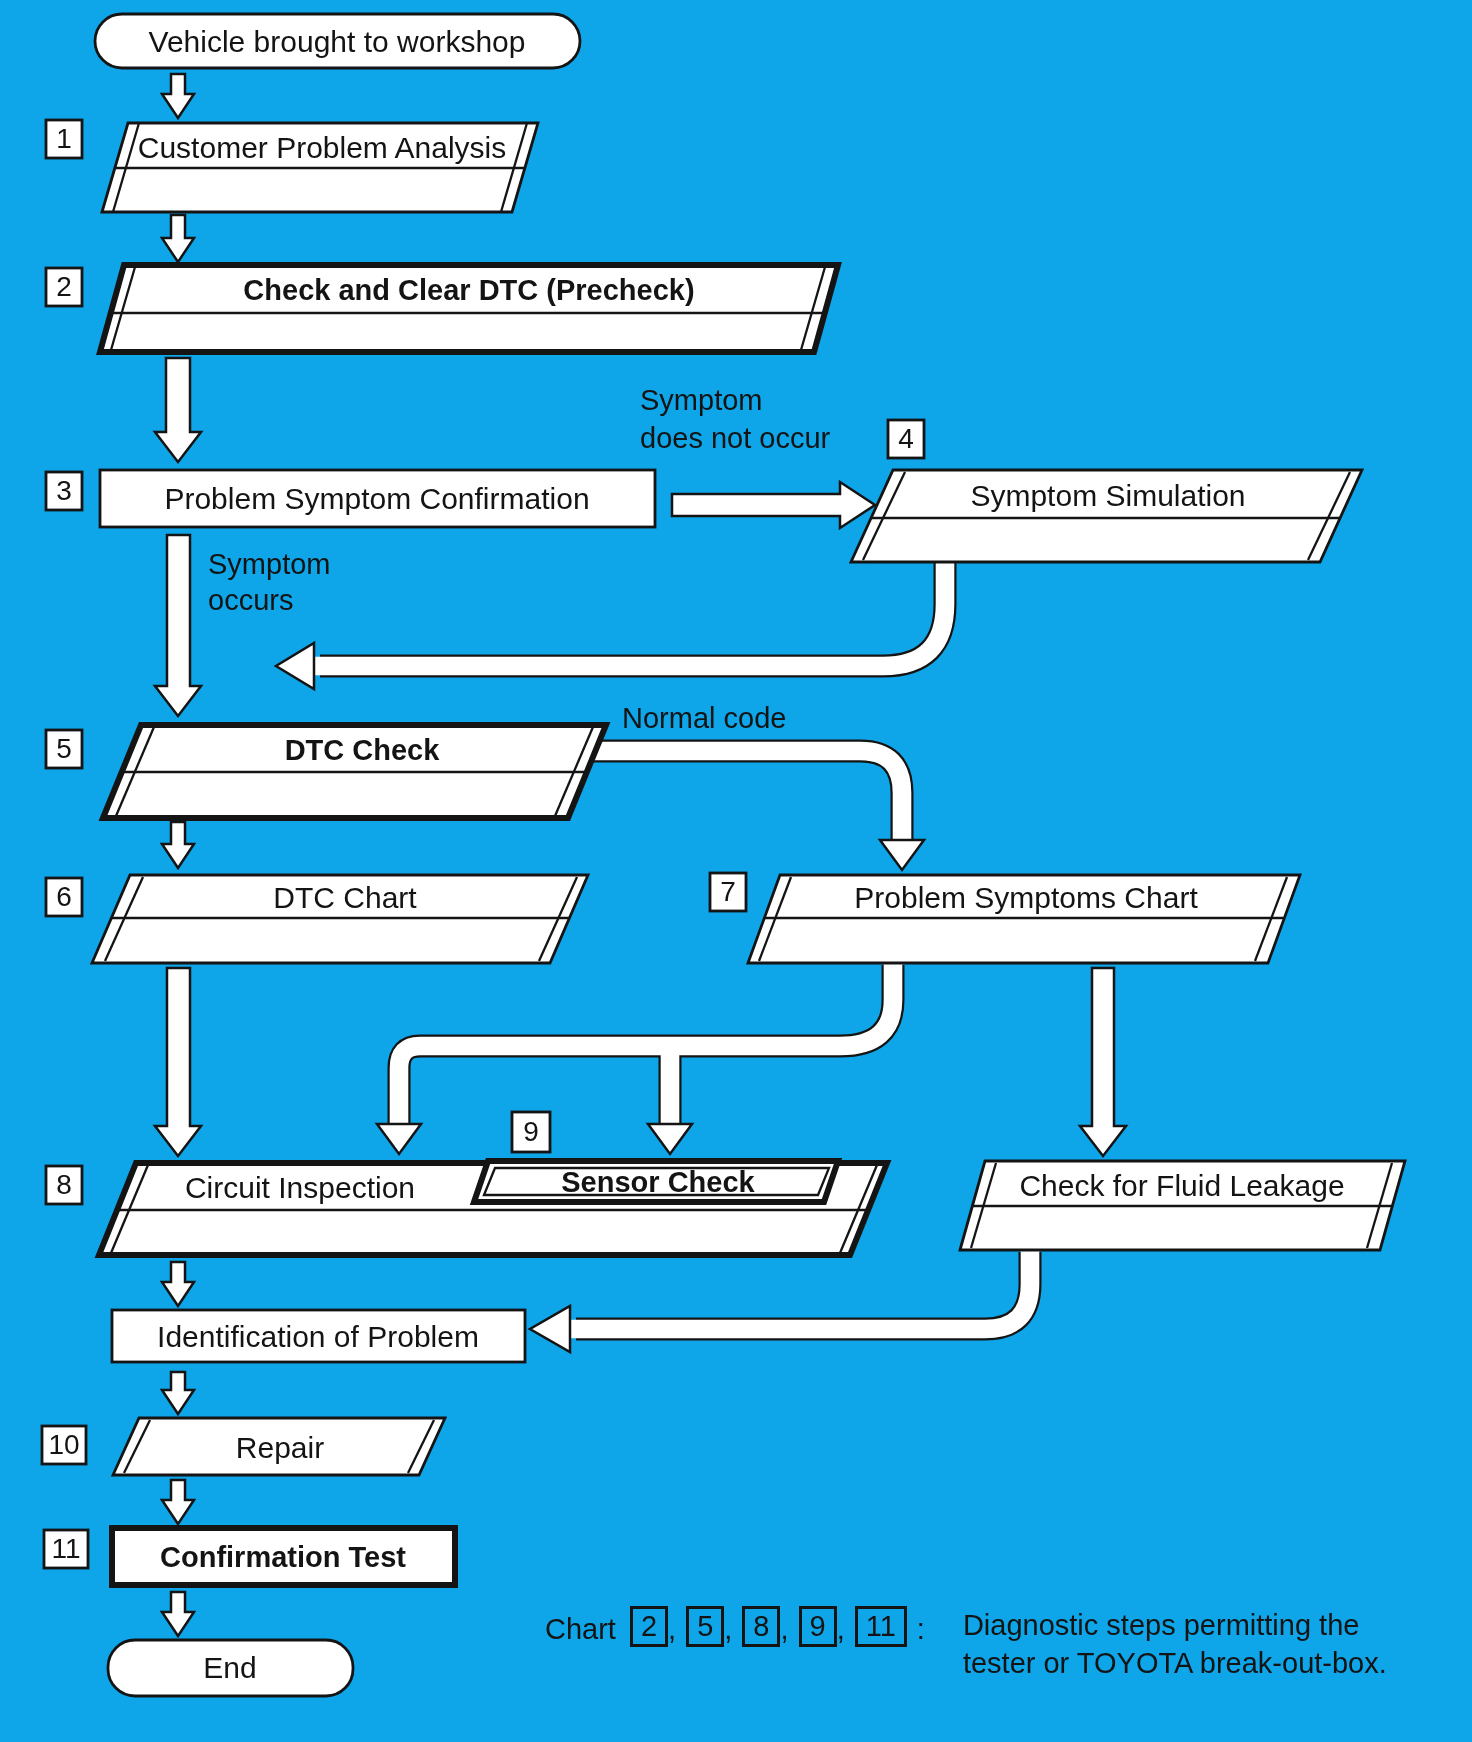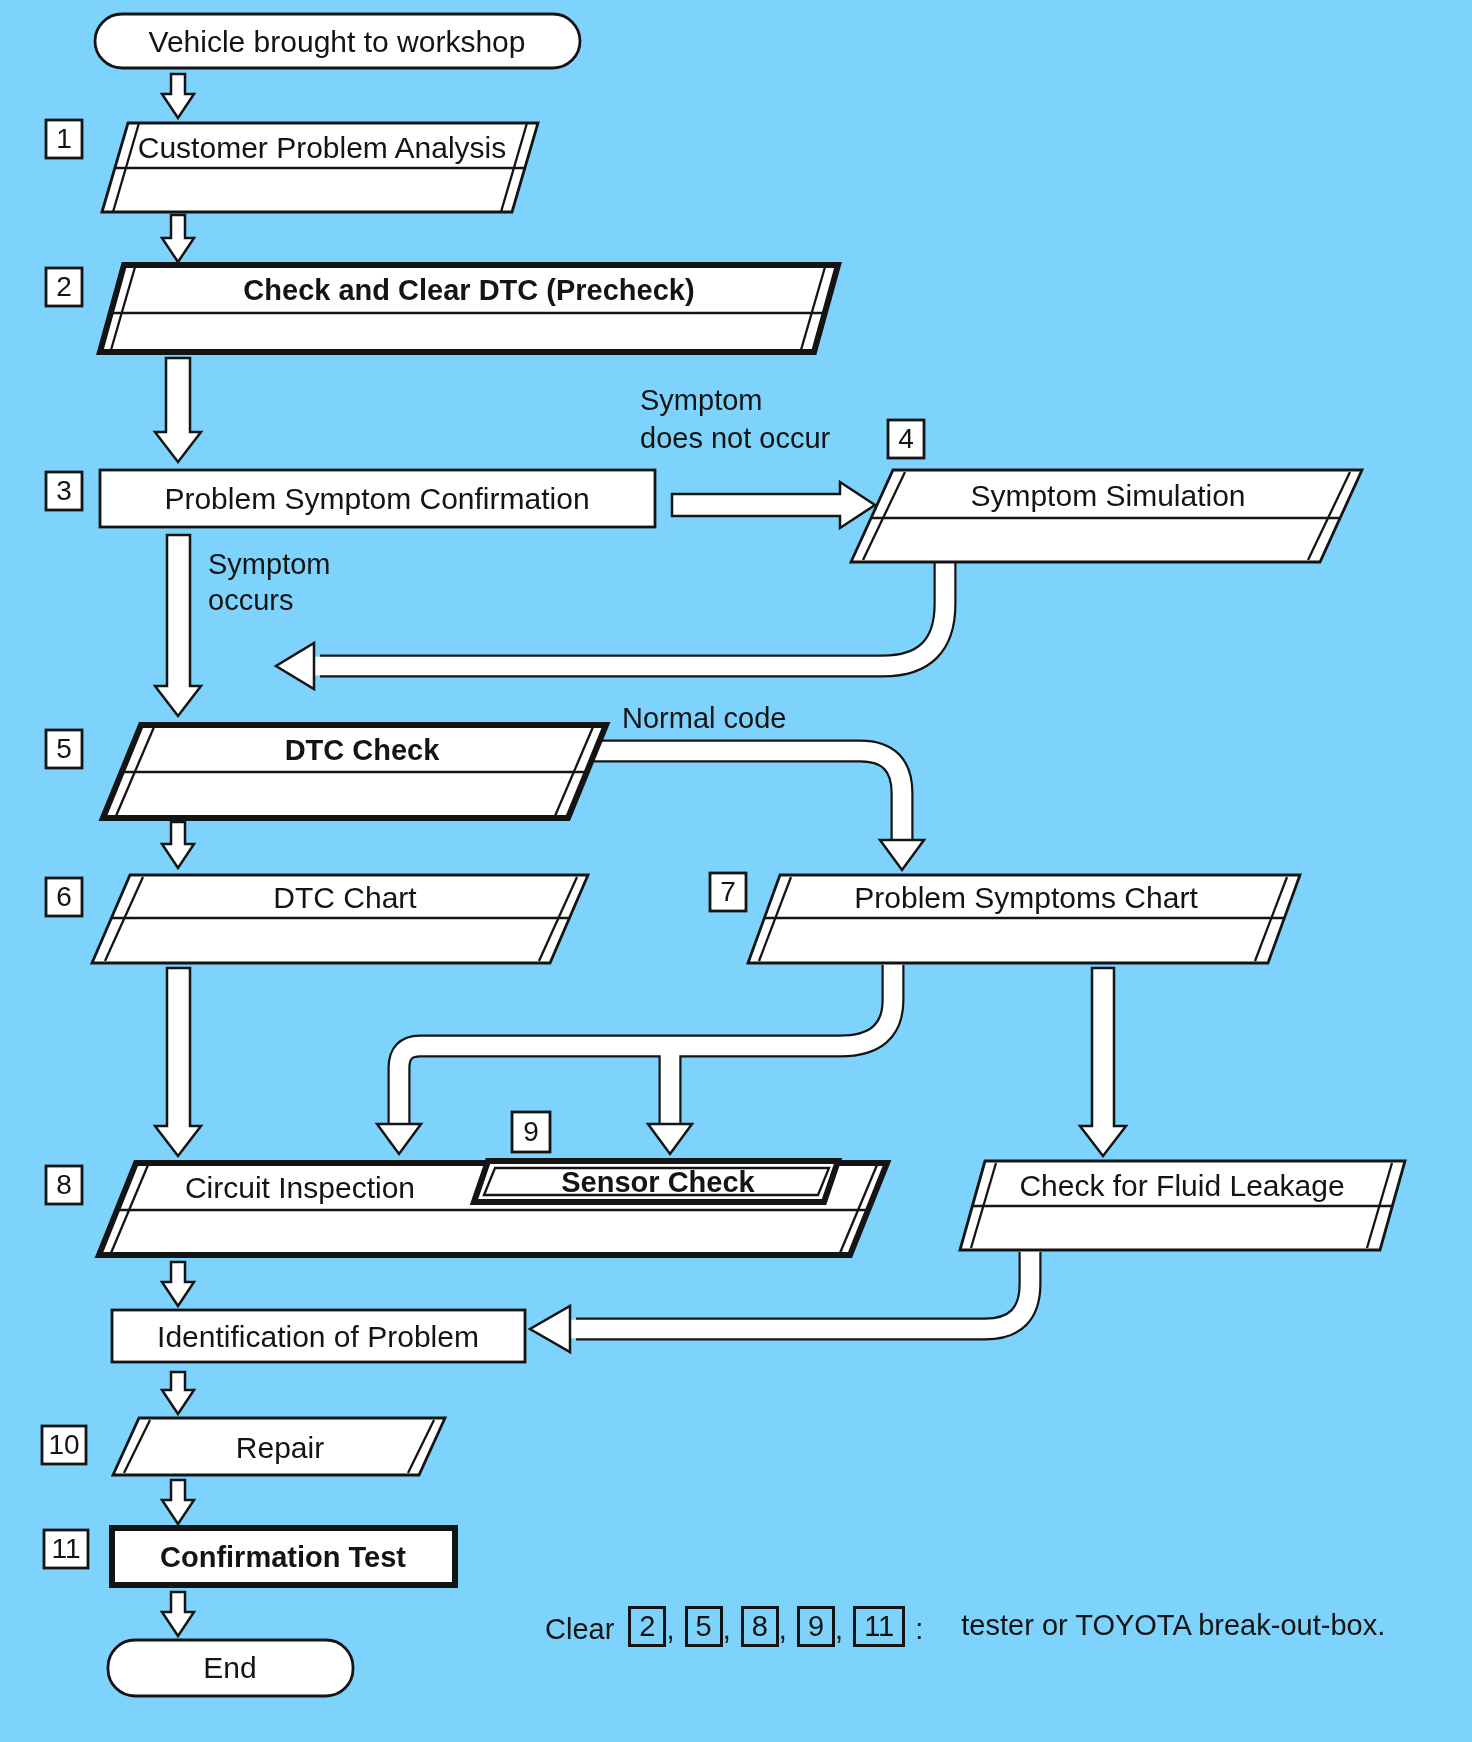--- a/index.html
+++ b/index.html
@@ -1,16 +1,16 @@
 <!DOCTYPE html>
 <html><head>
 <meta charset="utf-8">
 <style>
   html,body{margin:0;padding:0;background:#fff;}
-  #page{position:relative;width:1472px;height:1742px;background:#7dd3fc;overflow:hidden;
+  #page{position:relative;width:1472px;height:1742px;background:#0ea5e9;overflow:hidden;
         font-family:"Liberation Sans",sans-serif;color:#141414;}
   svg{position:absolute;left:0;top:0;}
   svg text{font-family:"Liberation Sans",sans-serif;fill:#141414;}
   .box{fill:#fff;stroke:#141414;stroke-width:2.8;}
   .boxthick{fill:#fff;stroke:#141414;stroke-width:6;}
   .thin{fill:none;stroke:#141414;stroke-width:2.3;}
   .arr{fill:#fff;stroke:#141414;stroke-width:2.5;stroke-linejoin:miter;}
   .pipeB{fill:none;stroke:#141414;stroke-width:23;}
   .pipeW{fill:none;stroke:#ffffff;stroke-width:18.6;}
   .lbl{font-size:30px;}
@@ -169,28 +169,29 @@
   <rect class="box" x="44" y="1530" width="44" height="38"></rect>
   <text class="num" x="66" y="1558" text-anchor="middle">11</text>
   <rect class="boxthick" x="112" y="1528" width="343" height="57" stroke-width="5.5"></rect>
   <text class="lblb" x="283" y="1567" text-anchor="middle">Confirmation Test</text>
 
   <rect class="box" x="108" y="1640" width="245" height="56" rx="27"></rect>
   <text class="lbl" x="230" y="1678" text-anchor="middle">End</text>
 </svg>
 
   <div id="legend">
-    <span class="stepword">Clear</span>
+    <span class="stepword">Chart</span>
     <span class="badge">2</span>
       <span class="sep">,</span>
     <span class="badge">5</span>
       <span class="sep">,</span>
     <span class="badge">8</span>
       <span class="sep">,</span>
     <span class="badge">9</span>
       <span class="sep">,</span>
     <span class="badge">11</span>
     <span class="colon">:</span>
     <div class="legtext">
+      <div>Diagnostic steps permitting the</div>
       <div>tester or TOYOTA break-out-box.</div>
     </div>
   </div>
 </div>
 
 </body></html>

